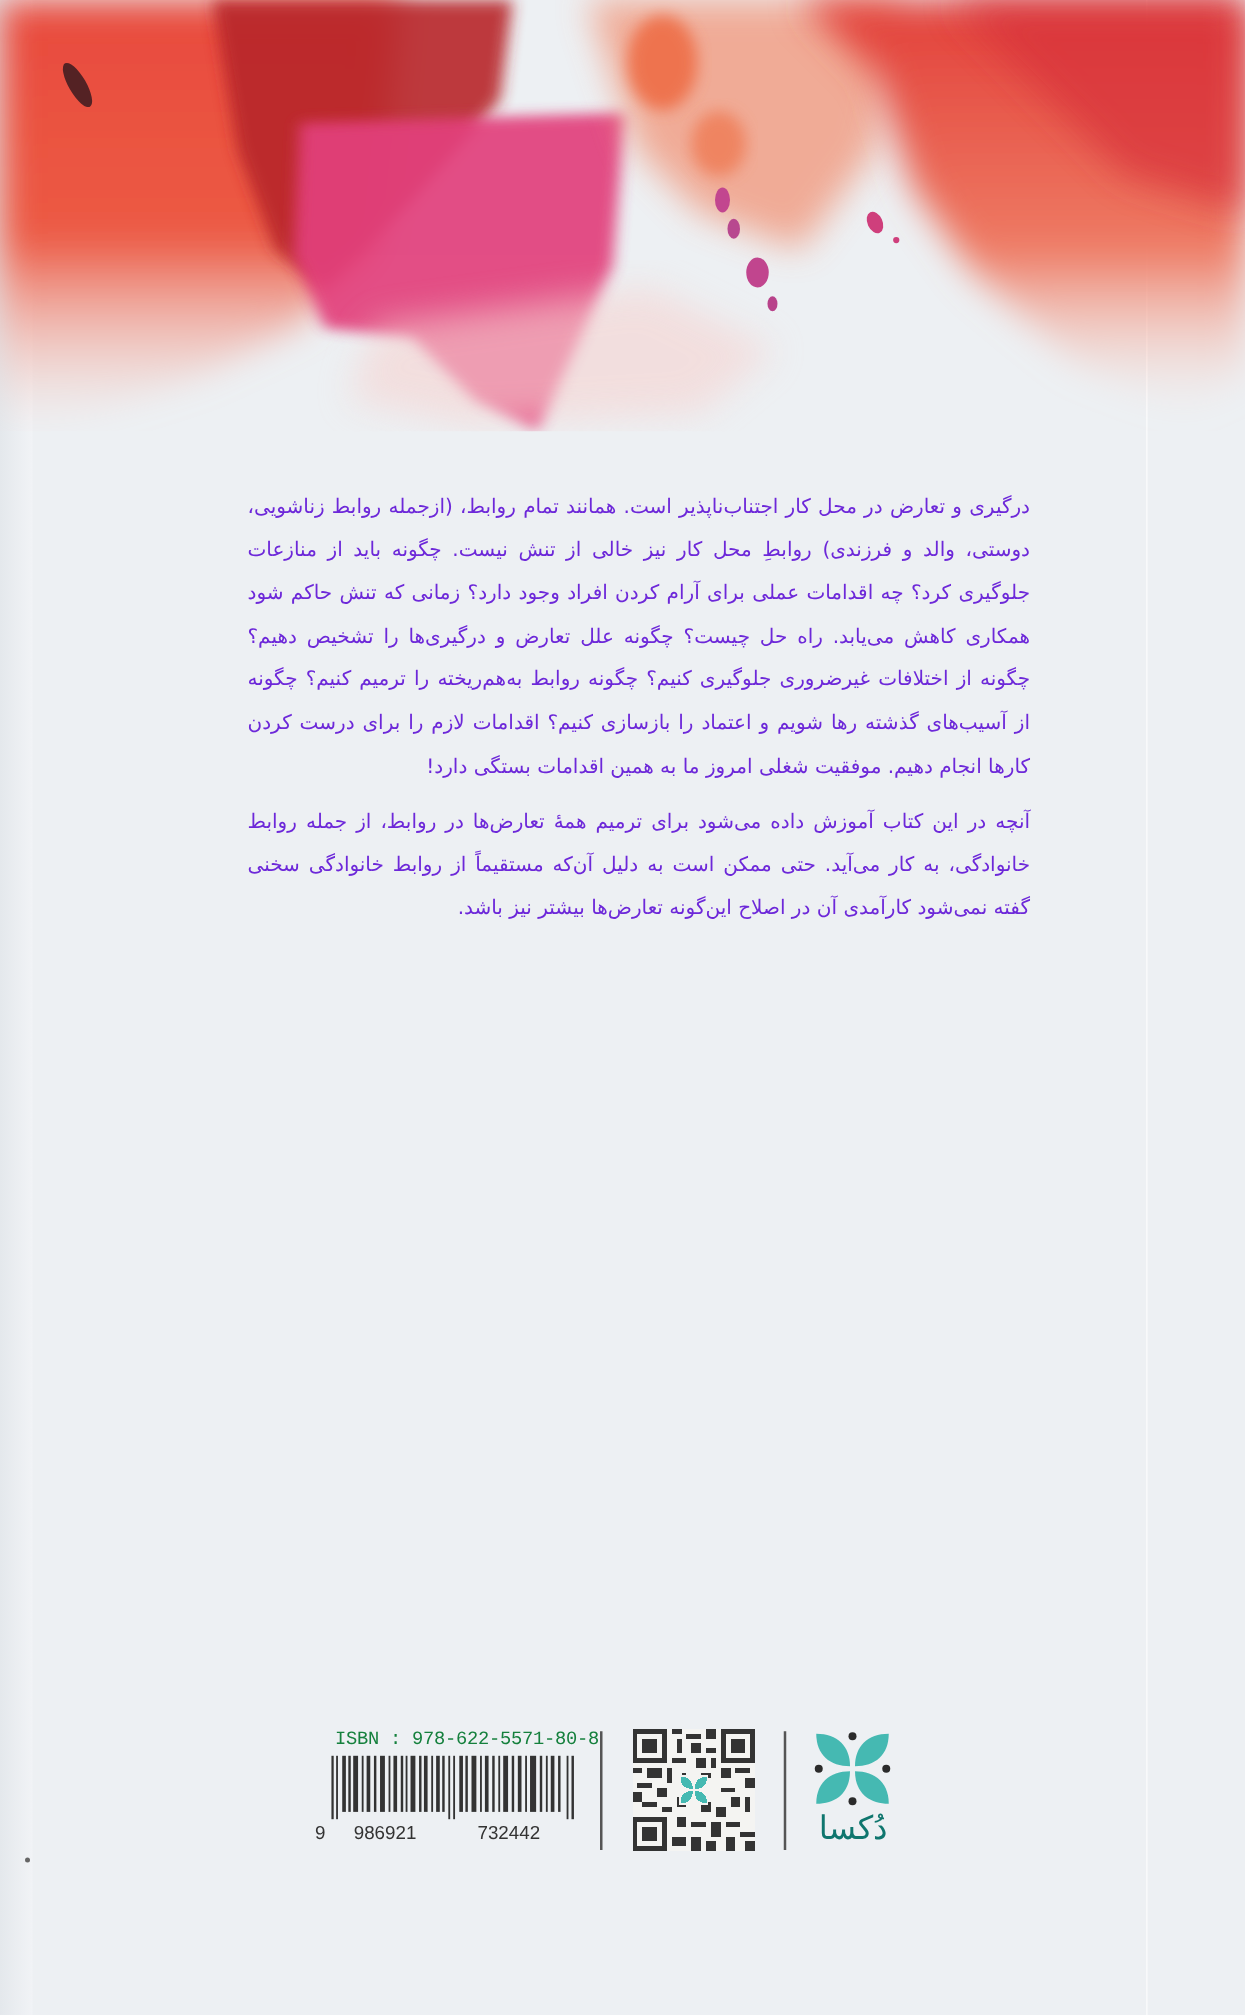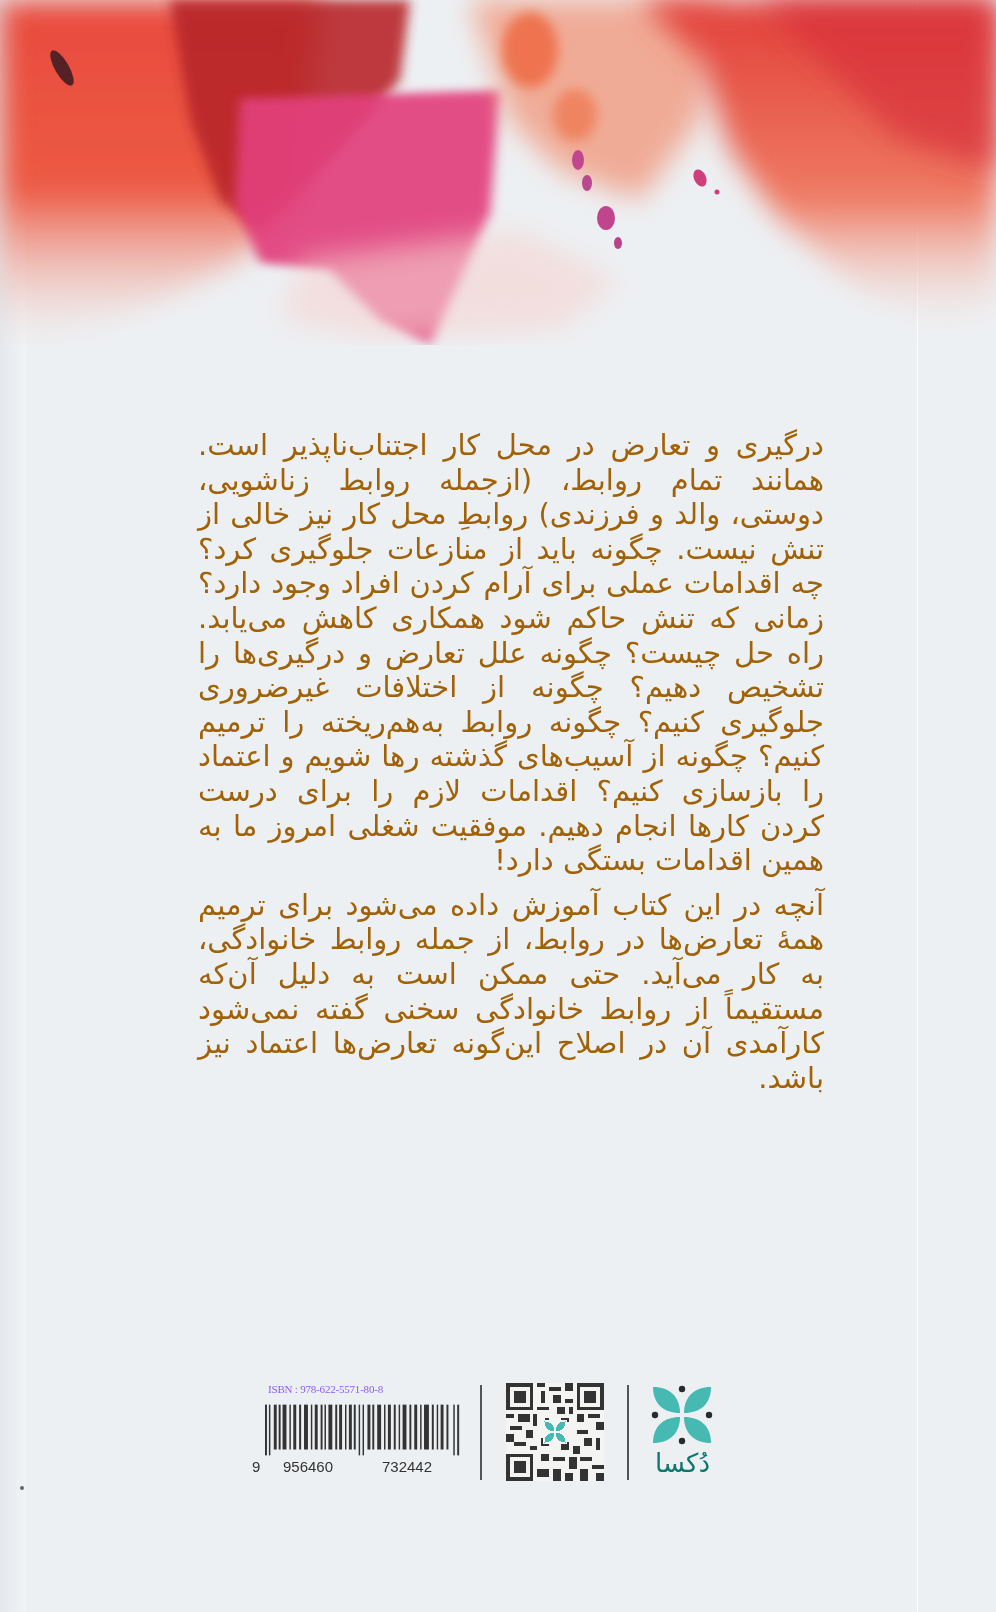--- a/index.html
+++ b/index.html
@@ -2,24 +2,24 @@
 <html><head>
 <meta charset="utf-8">
 <style>
   html,body{margin:0;padding:0;}
   body{width:996px;height:1612px;position:relative;overflow:hidden;background:#eef1f4;font-family:"DejaVu Sans",sans-serif;}
   .cover{position:absolute;inset:0;background:#edf0f3;}
   .spine-edge{position:absolute;left:0;top:0;width:26px;height:100%;background:linear-gradient(90deg,#e4e8ec,#f1f3f6);}
   .right-fold{position:absolute;left:917px;top:0;width:1px;height:100%;background:#ffffff;opacity:.8;}
   
   .splash{position:absolute;left:0;top:0;width:996px;height:345px;overflow:hidden;}
-  .body-text{position:absolute;left:198px;width:626px;top:388px;direction:rtl;text-align:justify;text-align-last:right;color:#a16207;font-size:29px;line-height:34.6px;font-family:"DejaVu Sans",sans-serif;margin-top:40px;}
+  .body-text{position:absolute;left:198px;width:626px;top:388px;direction:rtl;text-align:justify;text-align-last:right;color:#6d28d9;font-size:16px;line-height:34.6px;font-family:"DejaVu Sans",sans-serif;}
   .body-text p{margin:0;}
   .body-text p + p{margin-top:10px;}
-  .isbn-label{position:absolute;left:268px;top:1383px;font-size:11px;color:#8b5cf6;font-family:Liberation Serif, serif;letter-spacing:-0.2px;white-space:nowrap;}
+  .isbn-label{position:absolute;left:268px;top:1383px;font-size:15px;color:#15803d;font-family:Liberation Mono, monospace;letter-spacing:-0.2px;white-space:nowrap;}
   .barcode{position:absolute;left:265px;top:1404px;width:200px;height:52px;display:flex;align-items:stretch;}
   .bc-nums{position:absolute;top:1458px;font-size:15px;color:#333;font-family:"Liberation Sans",sans-serif;}
   .divider{position:absolute;top:1385px;width:2px;height:95px;background:#555;}
   .qr{position:absolute;left:505px;top:1383px;width:100px;height:98px;}
   .logo{position:absolute;left:650px;top:1384px;width:64px;height:62px;}
   .logo-text{position:absolute;left:655px;top:1448px;font-size:26px;color:#0f766e;direction:rtl;font-family:"DejaVu Sans",sans-serif;}
   .speck{position:absolute;width:4px;height:4px;border-radius:50%;background:#666;}
 </style>
 </head>
 <body>
@@ -71,21 +71,21 @@
       <ellipse cx="587" cy="183" rx="5" ry="8" fill="#b8488f"></ellipse>
       <ellipse cx="606" cy="218" rx="9" ry="12" fill="#c1458e"></ellipse>
       <ellipse cx="618" cy="243" rx="4" ry="6" fill="#b8428a"></ellipse>
       <ellipse cx="700" cy="178" rx="6" ry="9" fill="#cf3f7c" transform="rotate(-25 700 178)"></ellipse>
       <circle cx="717" cy="192" r="2.5" fill="#cf3f7c"></circle>
     </svg>
   </div>
 
   <div class="body-text">
     <p>درگیری  و تعارض در محل کار اجتناب‌ناپذیر است. همانند تمام روابط، (ازجمله روابط زناشویی، دوستی، والد و فرزندی) روابطِ محل کار نیز خالی از تنش نیست. چگونه باید از منازعات جلوگیری کرد؟ چه اقدامات عملی برای آرام کردن افراد وجود دارد؟ زمانی که تنش حاکم شود همکاری کاهش می‌یابد. راه حل چیست؟ چگونه علل تعارض و درگیری‌ها را تشخیص دهیم؟ چگونه از اختلافات غیرضروری جلوگیری کنیم؟ چگونه روابط به‌هم‌ریخته را ترمیم کنیم؟ چگونه از آسیب‌های گذشته رها شویم و اعتماد را بازسازی کنیم؟ اقدامات لازم را برای درست کردن کارها انجام دهیم. موفقیت شغلی امروز ما به همین اقدامات بستگی دارد!</p>
-    <p>آنچه در این کتاب آموزش داده می‌شود برای ترمیم همهٔ تعارض‌ها در روابط، از جمله روابط خانوادگی، به کار می‌آید. حتی ممکن است به دلیل آن‌که مستقیماً از روابط خانوادگی سخنی گفته نمی‌شود کارآمدی آن در اصلاح این‌گونه تعارض‌ها اعتماد نیز باشد.</p>
+    <p>آنچه در این کتاب آموزش داده می‌شود برای ترمیم همهٔ تعارض‌ها در روابط، از جمله روابط خانوادگی، به کار می‌آید. حتی ممکن است به دلیل آن‌که مستقیماً از روابط خانوادگی سخنی گفته نمی‌شود کارآمدی آن در اصلاح این‌گونه تعارض‌ها بیشتر نیز باشد.</p>
   </div>
 
   <div class="isbn-label">ISBN : 978-622-5571-80-8</div>
   <div class="barcode">
     <svg width="205" height="52" viewBox="0 0 205 52">
       <g fill="#333">
         <rect x="0" y="0" width="2" height="52"></rect>
           <rect x="4" y="0" width="1.5" height="52"></rect>
         <rect x="9" y="0" width="3" height="46"></rect>
           <rect x="14" y="0" width="2" height="46"></rect>
@@ -121,21 +121,21 @@
         <rect x="171" y="0" width="2" height="46"></rect>
           <rect x="176" y="0" width="1.5" height="46"></rect>
           <rect x="180" y="0" width="3" height="46"></rect>
         <rect x="186" y="0" width="2" height="46"></rect>
         <rect x="193" y="0" width="1.5" height="52"></rect>
           <rect x="197" y="0" width="2" height="52"></rect>
       </g>
     </svg>
   </div>
   <div class="bc-nums" style="left:252px;">9</div>
-  <div class="bc-nums" style="left:283px;">956460</div>
+  <div class="bc-nums" style="left:283px;">986921</div>
   <div class="bc-nums" style="left:382px;">732442</div>
 
   <div class="divider" style="left:480px;"></div>
 
   <div class="qr">
     <svg width="100" height="98" viewBox="0 0 25 25" shape-rendering="crispEdges">
       <rect width="25" height="25" fill="#f4f4f2"></rect>
       <g fill="#333">
         <path d="M0 0h7v7h-7zM1 1v5h5v-5zM2 2h3v3h-3z" fill-rule="evenodd"></path>
         <path d="M18 0h7v7h-7zM19 1v5h5v-5zM20 2h3v3h-3z" fill-rule="evenodd"></path>

